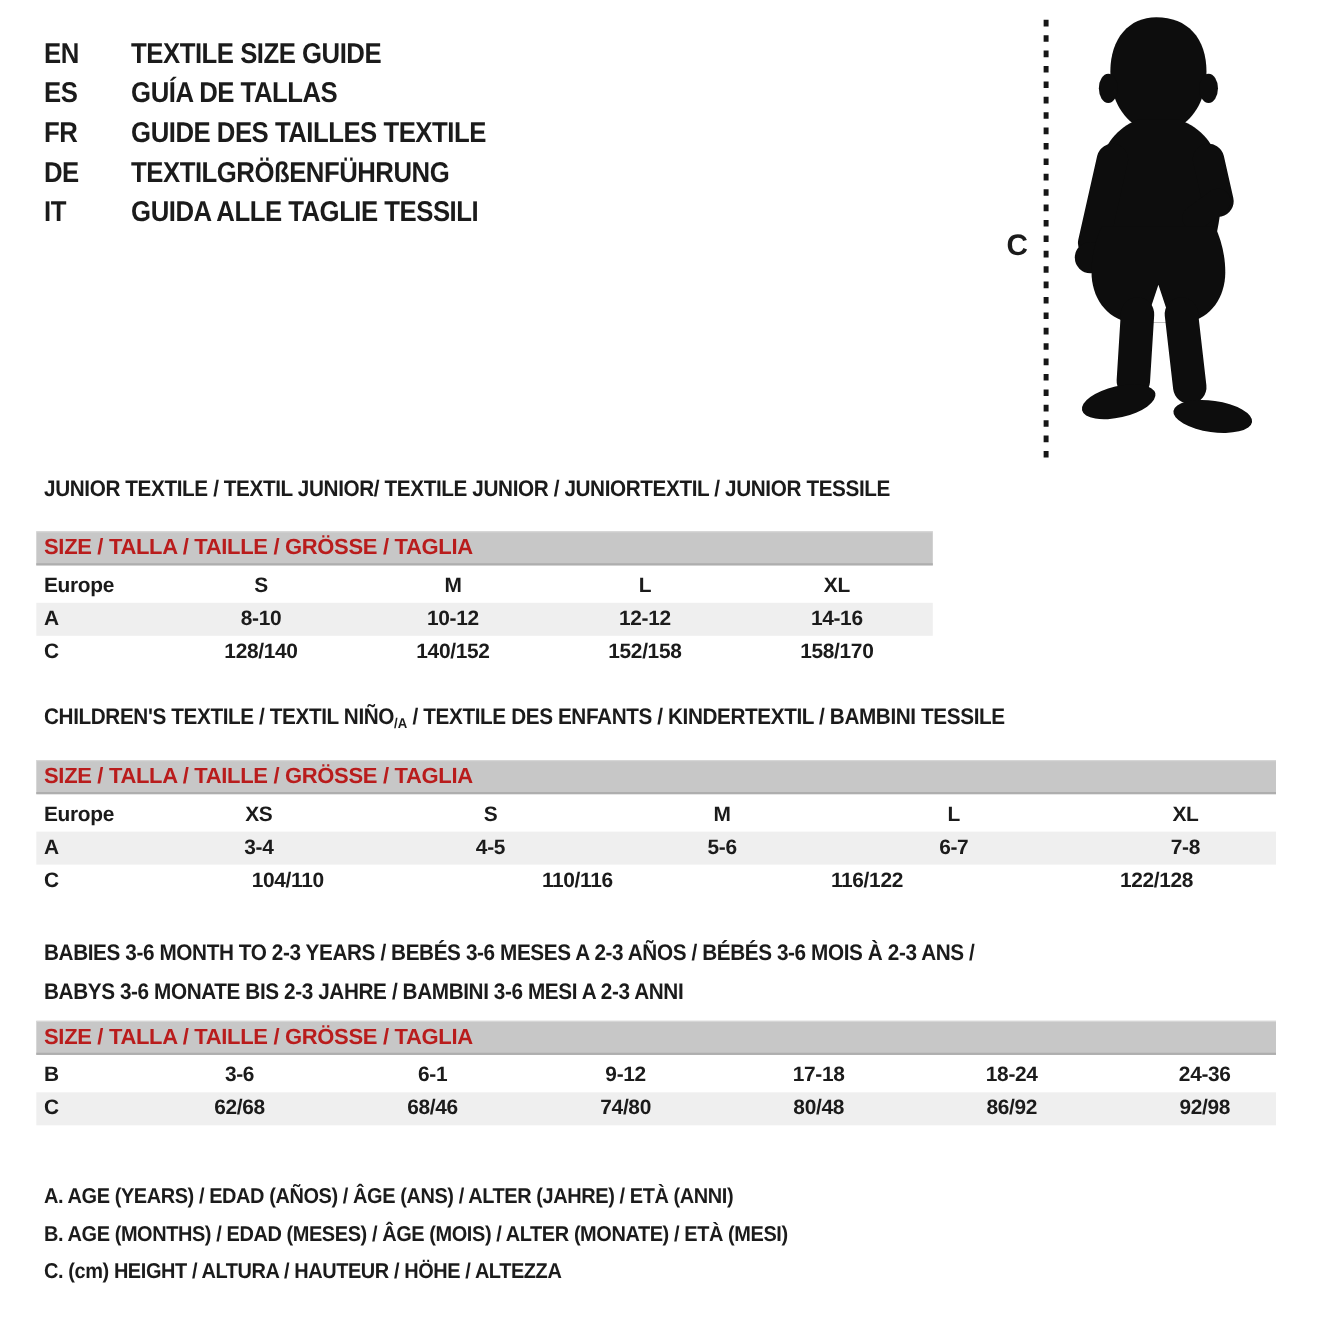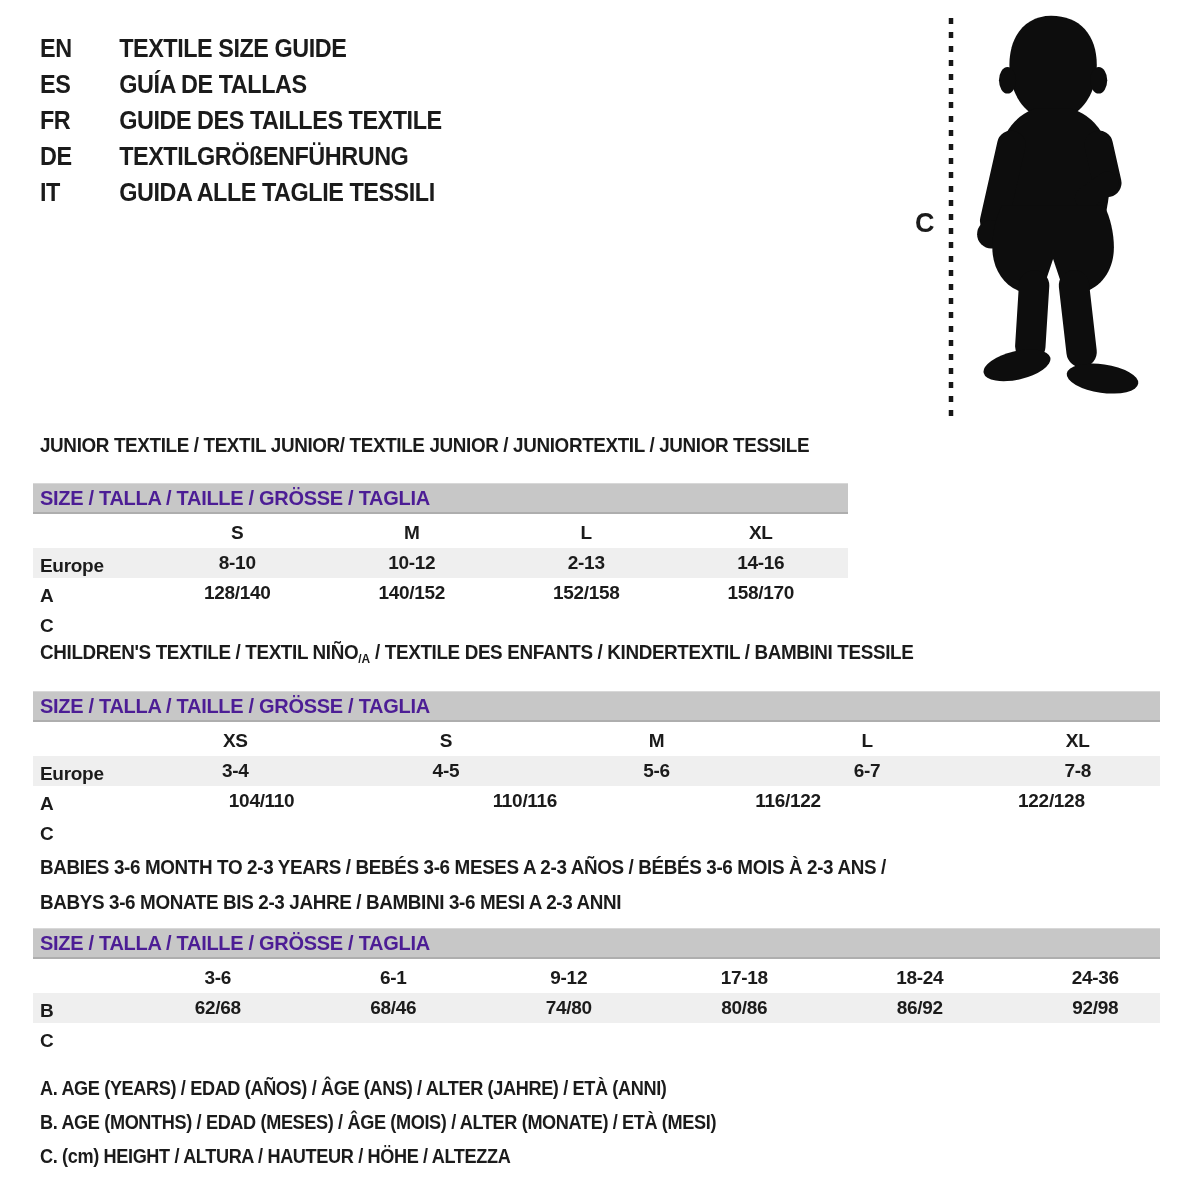--- a/index.html
+++ b/index.html
@@ -15,24 +15,24 @@
   .figure{position:absolute;left:905px;top:10px;width:270px;height:412px;}
   .c-label{position:absolute;left:10px;top:198px;font-size:27px;font-weight:700;}
   .figure svg{position:absolute;left:0;top:0;}
   
   .sec-title{position:absolute;left:40px;font-size:20.5px;font-weight:700;letter-spacing:-0.4px;
     white-space:nowrap;transform:scaleX(0.92);transform-origin:0 50%;line-height:24px;}
   .sub-a{font-size:13px;position:relative;top:4px;letter-spacing:0;}
   
   .size-table{position:absolute;left:33px;}
   .bar{height:28px;line-height:28px;background:#c7c7c7;border-top:1px solid #d8d8d8;border-bottom:2px solid #aeaeae;
-    padding-left:7px;font-size:20px;font-weight:700;letter-spacing:-0.3px;color:#4c1d95;margin-bottom:4px;}
+    padding-left:7px;font-size:20px;font-weight:700;letter-spacing:-0.3px;color:#b91c1c;margin-bottom:4px;}
   .trow{display:flex;height:30px;line-height:30px;font-size:19px;font-weight:600;letter-spacing:-0.3px;}
   .trow.shaded{background:#efefef;}
-  .rl{flex:0 0 var(--lw,110px);padding-left:7px;margin-top:33px;}
+  .rl{flex:0 0 var(--lw,110px);padding-left:7px;}
   .cell{flex:1;text-align:center;}
   
   .legend{position:absolute;left:40px;top:1071px;transform:scaleX(0.93);transform-origin:0 0;}
   .legend div{height:34px;line-height:34px;font-size:19.5px;font-weight:700;letter-spacing:-0.4px;white-space:nowrap;}
 </style>
 </head>
 <body>
 
 <div id="canvas">
 
@@ -96,21 +96,21 @@
       <span class="rl">Europe</span>
       <span class="cell">S</span>
       <span class="cell">M</span>
       <span class="cell">L</span>
       <span class="cell">XL</span>
     </div>
     <div class="trow shaded">
       <span class="rl">A</span>
       <span class="cell">8-10</span>
       <span class="cell">10-12</span>
-      <span class="cell">2-13</span>
+      <span class="cell">12-12</span>
       <span class="cell">14-16</span>
     </div>
     <div class="trow">
       <span class="rl">C</span>
       <span class="cell">128/140</span>
       <span class="cell">140/152</span>
       <span class="cell">152/158</span>
       <span class="cell">158/170</span>
     </div>
   </div>
@@ -156,21 +156,21 @@
       <span class="cell">9-12</span>
       <span class="cell">17-18</span>
       <span class="cell">18-24</span>
       <span class="cell">24-36</span>
     </div>
     <div class="trow shaded">
       <span class="rl">C</span>
       <span class="cell">62/68</span>
       <span class="cell">68/46</span>
       <span class="cell">74/80</span>
-      <span class="cell">80/86</span>
+      <span class="cell">80/48</span>
       <span class="cell">86/92</span>
       <span class="cell">92/98</span>
     </div>
   </div>
 
   <div class="legend">
     <div>A. AGE (YEARS) / EDAD (AÑOS) / ÂGE (ANS) / ALTER (JAHRE) / ETÀ (ANNI)</div>
     <div>B. AGE (MONTHS) / EDAD (MESES) / ÂGE (MOIS) / ALTER (MONATE) / ETÀ (MESI)</div>
     <div>C. (cm) HEIGHT / ALTURA / HAUTEUR / HÖHE / ALTEZZA</div>
   </div>

